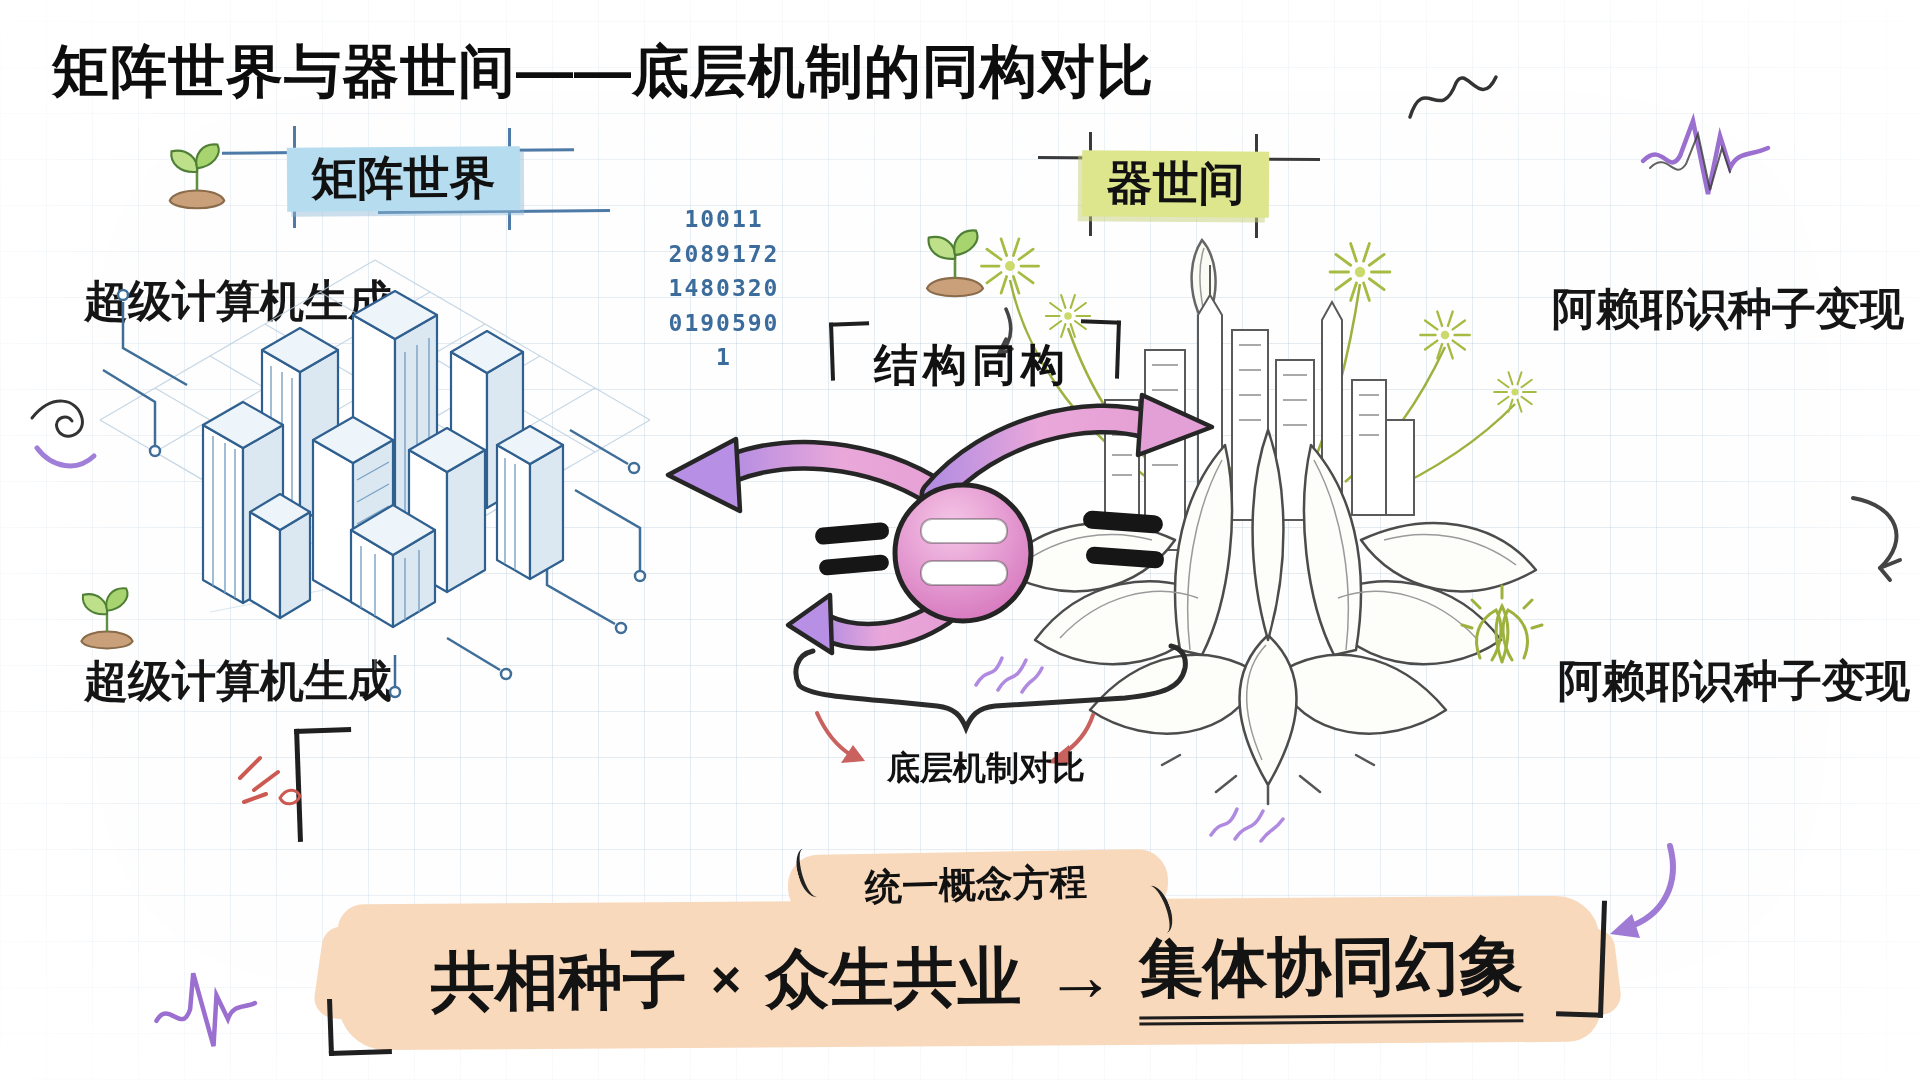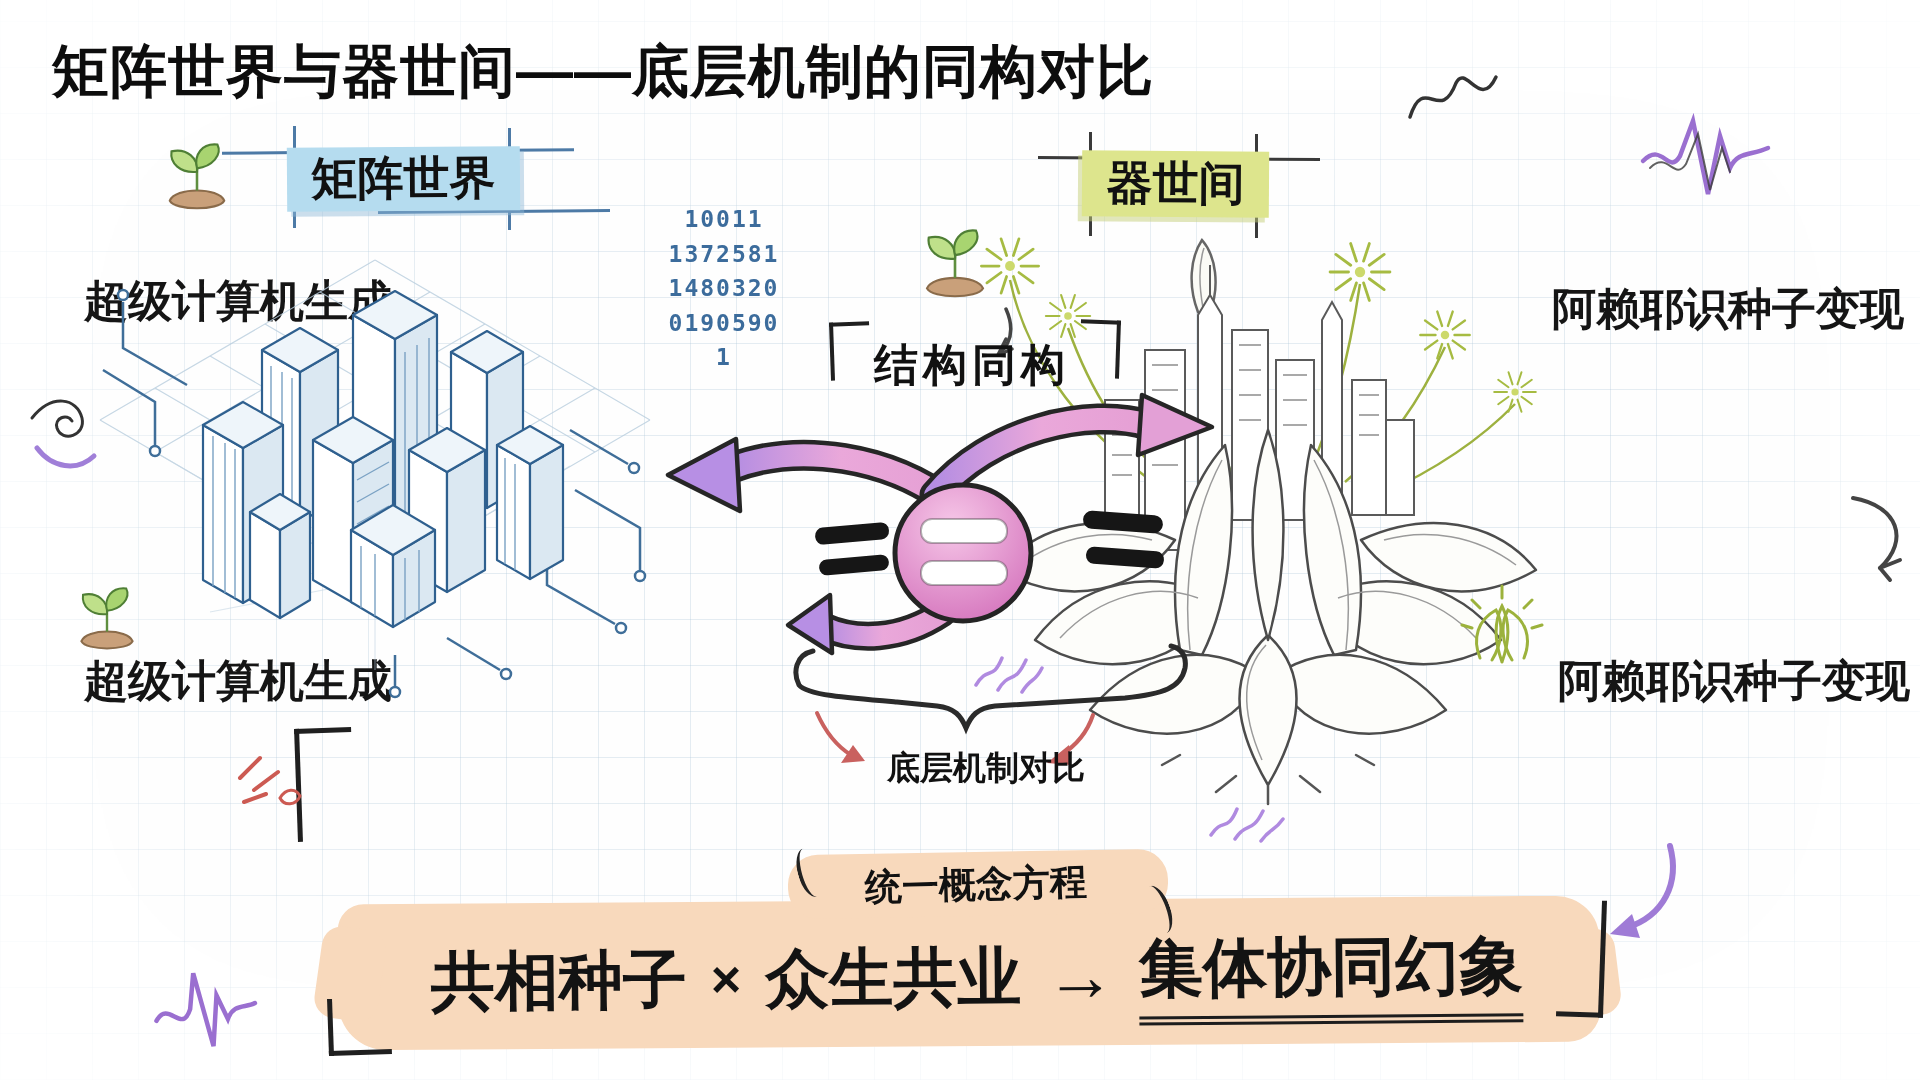--- a/index.html
+++ b/index.html
@@ -95,21 +95,21 @@
   <div class="abs mark dark v-mark" style="left:1255px;top:134px;height:104px"></div>
   <div class="abs hdr hdr-right">器世间</div>
 
   <div class="abs side-label" style="left:84px;top:272px">超级计算机生成</div>
   <div class="abs side-label" style="left:84px;top:652px">超级计算机生成</div>
   <div class="abs side-label" style="left:1552px;top:280px">阿赖耶识种子变现</div>
   <div class="abs side-label" style="left:1558px;top:652px">阿赖耶识种子变现</div>
 
   <div class="abs binary">
     <div>10011</div>
-    <div>1372581</div>
+    <div>2089172</div>
     <div>1480320</div>
     <div>0190590</div>
     <div>1</div>
   </div>
 
   <svg class="abs" style="left:95px;top:240px" width="560" height="470" viewBox="0 0 560 470">
     <g stroke="#b9cede" stroke-width="1.2" opacity=".8">
       <path d="M5,180 L280,20 M60,212 L335,52 M115,244 L390,84 M170,276 L445,116 M225,308 L500,148 M280,340 L555,180"></path>
       <path d="M280,20 L555,180 M225,52 L500,212 M170,84 L445,244 M115,116 L390,276 M60,148 L335,308 M5,180 L280,340"></path>
       <path d="M60,212 L200,294 M335,308 L475,226 M115,372 L280,340 M280,340 L280,430" opacity=".6"></path>

